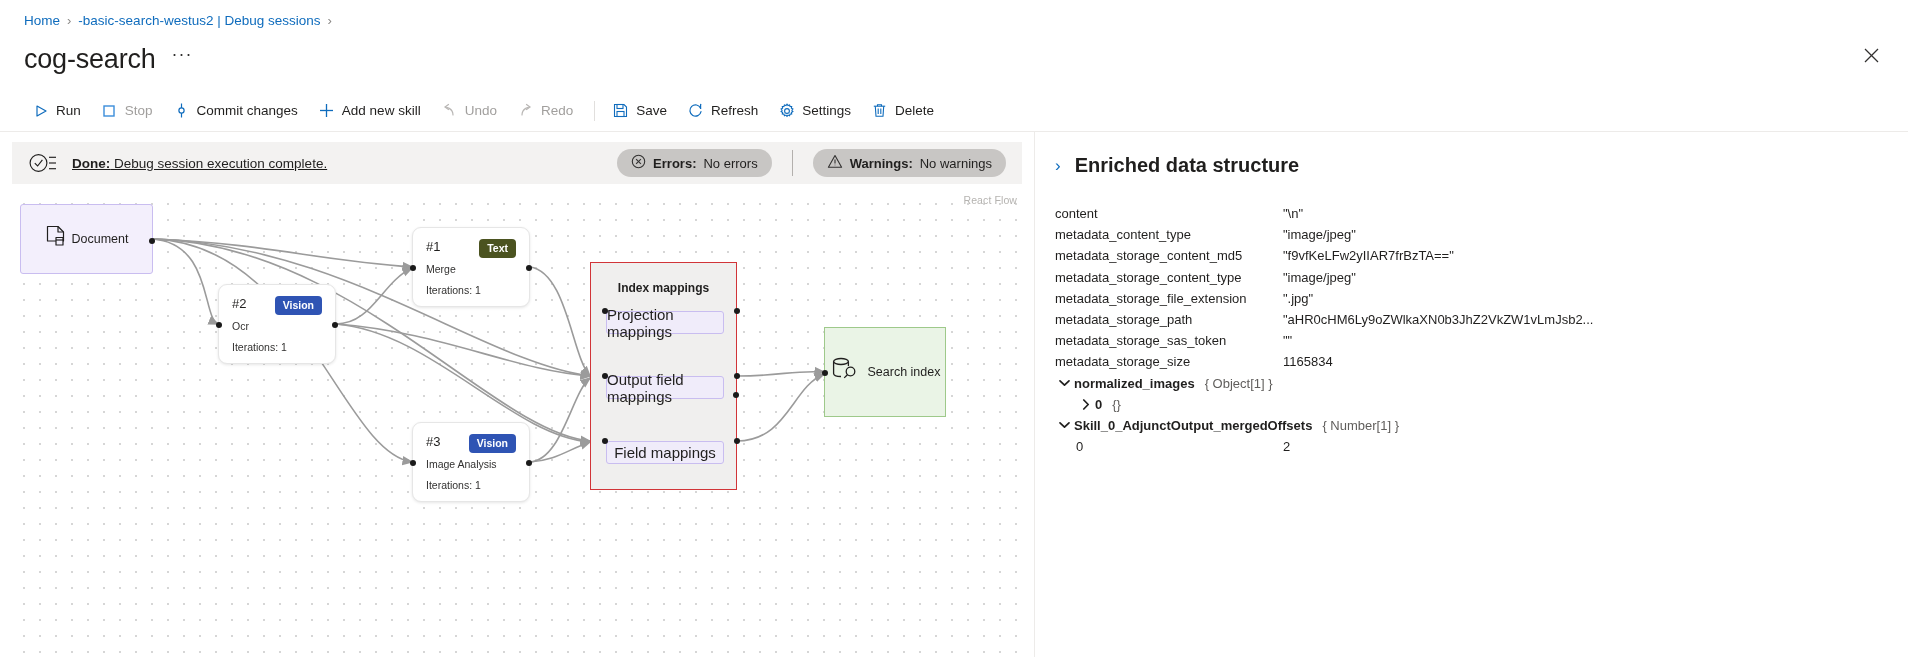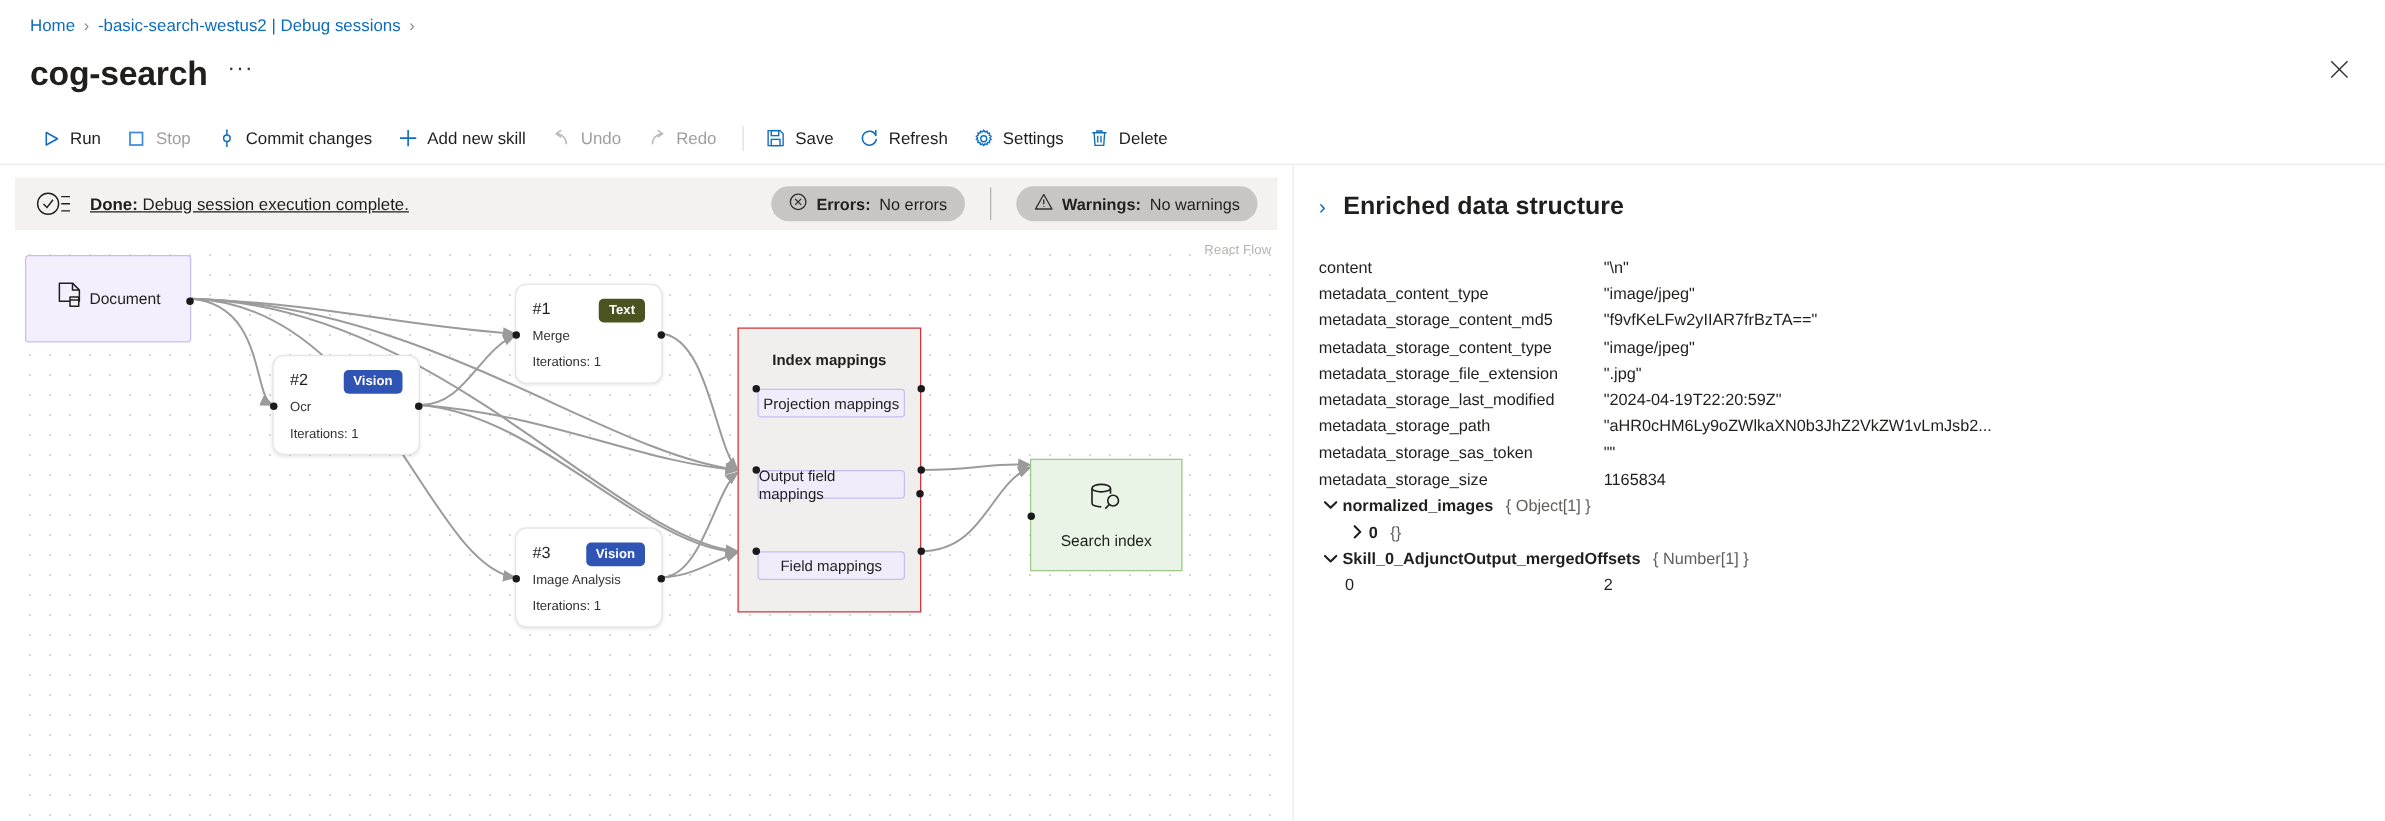--- a/index.html
+++ b/index.html
@@ -24,21 +24,21 @@
   #breadcrumb .sep { color: #8a8886; font-size: 13px; }
   
   #title-row {
     display: flex; align-items: center;
     padding: 6px 24px 0 24px;
     height: 52px;
     position: relative;
   }
   #page-title {
     font-size: 27px;
-    font-weight: 700;
+    font-weight: 400;
     letter-spacing: -0.2px;
     color: #201f1e;
   }
   #title-ellipsis {
     margin-left: 16px;
     color: #323130;
     font-size: 18px;
     letter-spacing: 1px;
     cursor: pointer;
     line-height: 12px;
@@ -182,35 +182,34 @@
   #group-index .gi-title {
     text-align: center; font-size: 12px; font-weight: 700;
     color: #201f1e; margin-top: 18px;
   }
   .mapping-box {
     position: absolute; left: 15px; width: 118px; height: 23px;
     background: #f0ecfa;
     border: 1px solid #c9bdf0;
     border-radius: 3px;
     display: flex; align-items: center; justify-content: center;
-    font-size: 12px; color: #201f1e;
+    font-size: 15px; color: #201f1e;
     cursor: pointer;
   }
   #map-projection { top: 48px; }
   #map-output { top: 113px; }
   #map-field { top: 178px; }
   
   #node-search-index {
     left: 812px; top: 135px; width: 122px; height: 90px;
     background: #eaf4e6;
     border: 1px solid #9ec98a;
-    display: flex; flex-direction: column;
+    display: flex; flex-direction: row;
     align-items: center; justify-content: center;
     gap: 8px;
-    margin-top: 40px;
   }
   #node-search-index .si-label { font-size: 12.5px; color: #201f1e; }
   .port {
     position: absolute;
     width: 6px; height: 6px;
     background: #1a1a1a;
     border-radius: 50%;
   }
   
   #right-pane {
@@ -569,24 +568,20 @@
       </div>
       <div class="kv-row">
         <span class="kv-key">metadata_storage_content_type</span>
         <span class="kv-val">"image/jpeg"</span>
       </div>
       <div class="kv-row">
         <span class="kv-key">metadata_storage_file_extension</span>
         <span class="kv-val">".jpg"</span>
       </div>
       <div class="kv-row">
-        <span class="kv-key">metadata_storage_last_modified</span>
-        <span class="kv-val">"2024-04-19T22:20:59Z"</span>
-      </div>
-      <div class="kv-row">
         <span class="kv-key">metadata_storage_path</span>
         <span class="kv-val">"aHR0cHM6Ly9oZWlkaXN0b3JhZ2VkZW1vLmJsb2...</span>
       </div>
       <div class="kv-row">
         <span class="kv-key">metadata_storage_sas_token</span>
         <span class="kv-val">""</span>
       </div>
       <div class="kv-row">
         <span class="kv-key">metadata_storage_size</span>
         <span class="kv-val">1165834</span>

